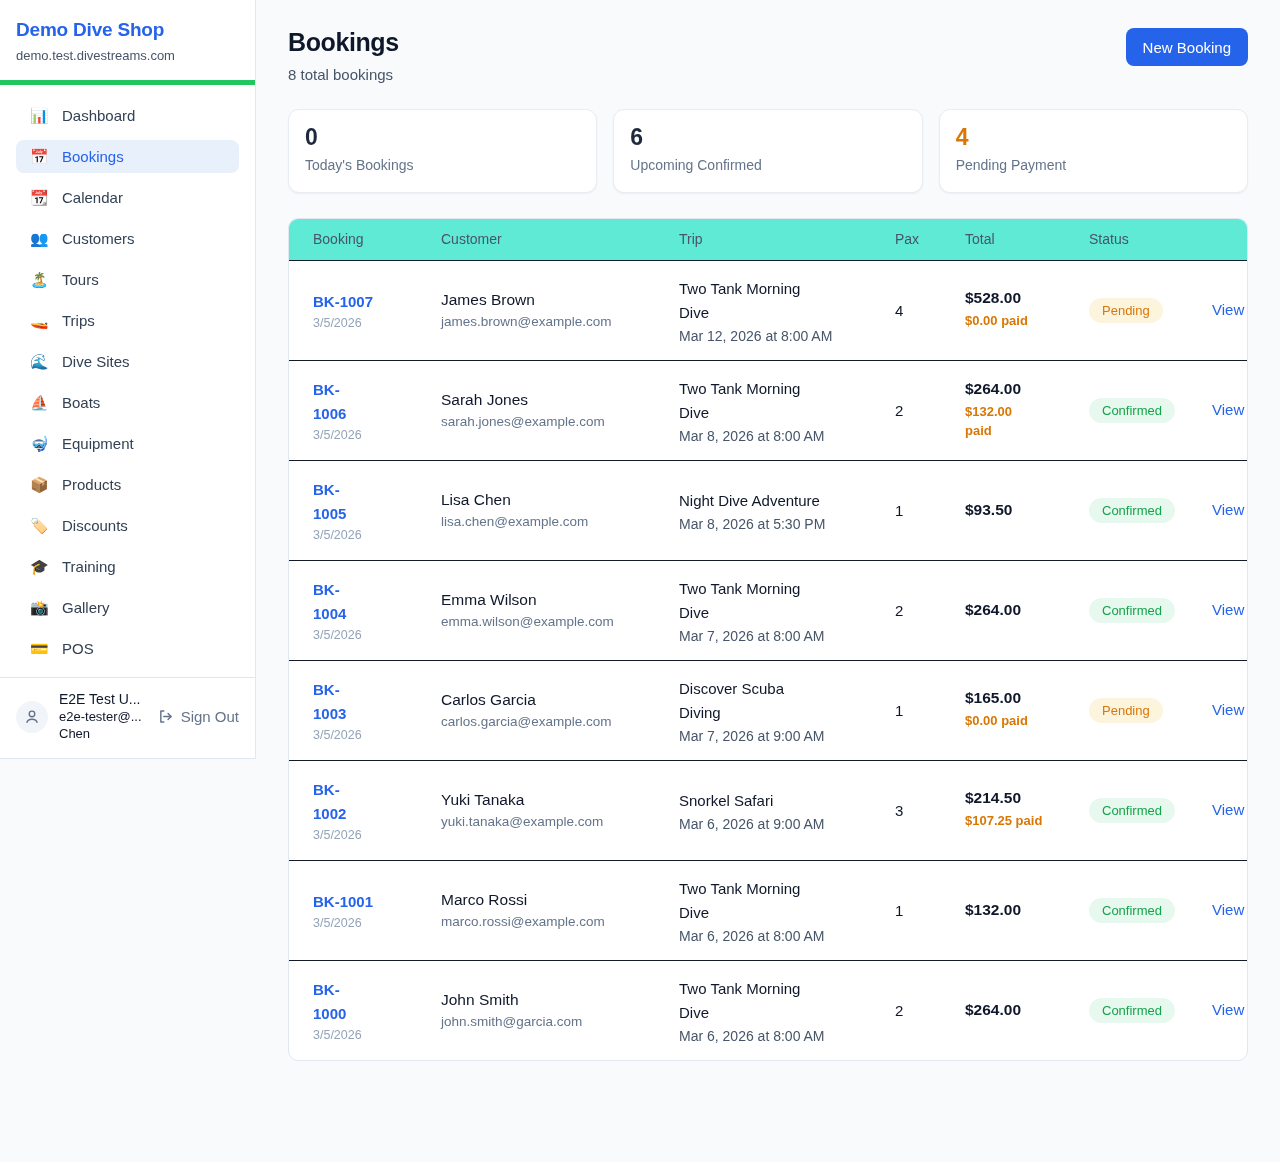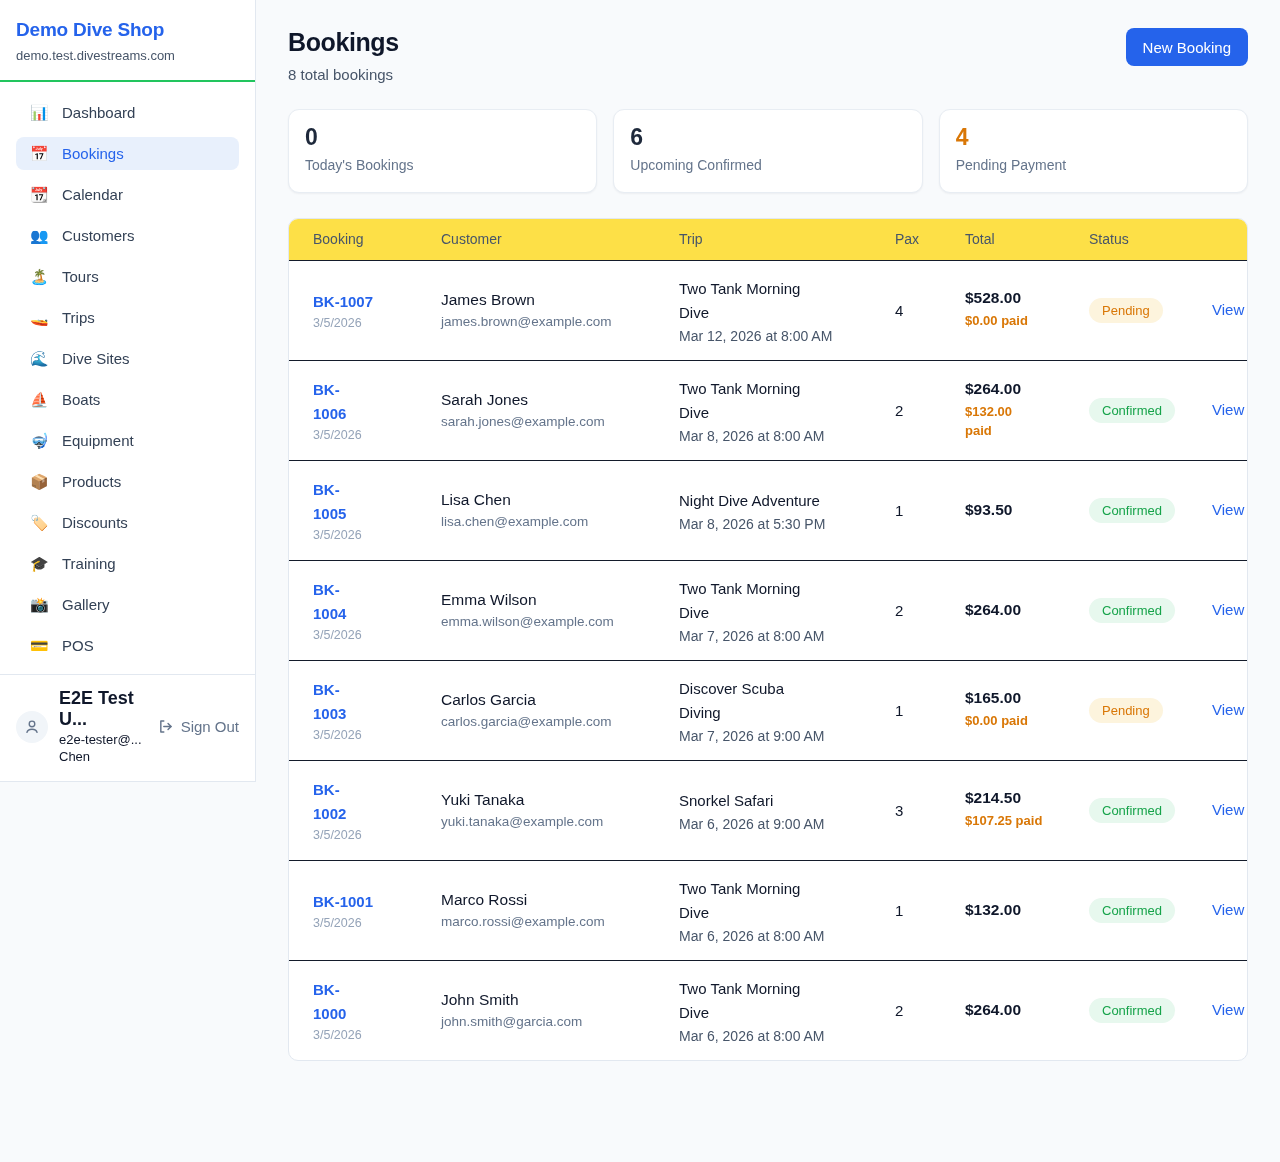--- a/index.html
+++ b/index.html
@@ -7,40 +7,40 @@
   body {
     font-family:"Liberation Sans","DejaVu Sans",sans-serif;
     background:#f8fafc; color:#0f172a;
   }
 
   
   .sidebar {
     position:absolute; left:0; top:0; width:256px;
     background:#fff; border-right:1px solid #e2e8f0; border-bottom:1px solid #e2e8f0;
   }
-  .side-head { padding:19px 16px 17px; border-bottom:2px solid #22c55e; }
+  .side-head { padding:19px 16px 17px; border-bottom:5px solid #22c55e; }
   .shop-name { color:#2563eb; font-size:19px; font-weight:bold; letter-spacing:-0.2px; }
   .shop-domain { color:#475569; font-size:13px; margin-top:7px; }
   .nav { padding:14px 16px 12px; display:flex; flex-direction:column; gap:8px; }
   .nav-item {
     display:flex; align-items:center; gap:13px; padding:8px 14px;
     border-radius:8px; font-size:15px; color:#334155; cursor:pointer;
   }
   .nav-item.active { background:#e8f0fc; color:#2563eb; font-weight:500; }
   .nav-icon { width:19px; font-size:15px; text-align:center; line-height:1; }
   .side-footer {
     border-top:1px solid #e2e8f0; padding:13px 16px 15px;
     display:flex; align-items:center; gap:11px;
   }
   .avatar {
     width:32px; height:32px; border-radius:50%; background:#f1f5f9;
     display:flex; align-items:center; justify-content:center; flex:0 0 auto; color:#64748b;
   }
   .user-info { flex:1; min-width:0; }
-  .user-name { font-weight:bold; font-size:18px; margin-bottom:2px; }
+  .user-name { font-weight:normal; font-size:14px; margin-bottom:2px; }
   .user-email, .user-role { font-size:13px; color:#0f172a; line-height:1.3; }
   .signout {
     display:flex; align-items:center; gap:7px; color:#64748b; font-size:15px;
     background:none; border:none; cursor:pointer; white-space:nowrap; flex:0 0 auto;
     font-family:inherit;
   }
 
   
   .main { margin-left:256px; padding:28px 32px 30px; }
   .page-head { display:flex; justify-content:space-between; align-items:flex-start; margin-bottom:26px; }
@@ -76,21 +76,21 @@
   }
   .chev { position:absolute; right:9px; top:50%; transform:translateY(-50%); pointer-events:none; display:flex; }
   .filter-btn {
     background:none; border:none; font-size:15px; color:#1e293b; cursor:pointer;
     margin-left:24px; padding:0 10px; font-family:inherit;
   }
 
   
   .table-card { background:#fff; border:1px solid #e2e8f0; border-radius:10px; overflow:hidden; }
   table { width:100%; border-collapse:collapse; table-layout:fixed; }
-  thead tr { background:#fde047; }
+  thead tr { background:#5eead4; }
   th {
     text-align:left; font-size:14px; font-weight:500; color:#475569;
     padding:11px 16px; height:41px;
   }
   th:first-child, td:first-child { padding-left:24px; }
   tbody tr { border-top:1px solid #141c2b; }
   td { padding:14px 16px; vertical-align:middle; height:100px; }
 
   .bk-num { color:#2563eb; font-weight:bold; font-size:15px; white-space:pre-line; line-height:1.6; cursor:pointer; }
   .bk-date { color:#94a3b8; font-size:12.5px; margin-top:2px; }

